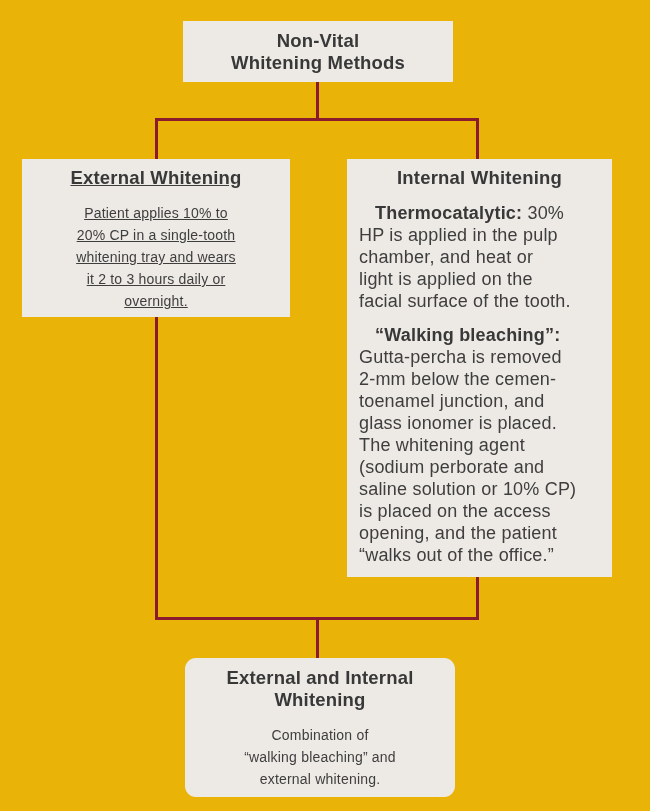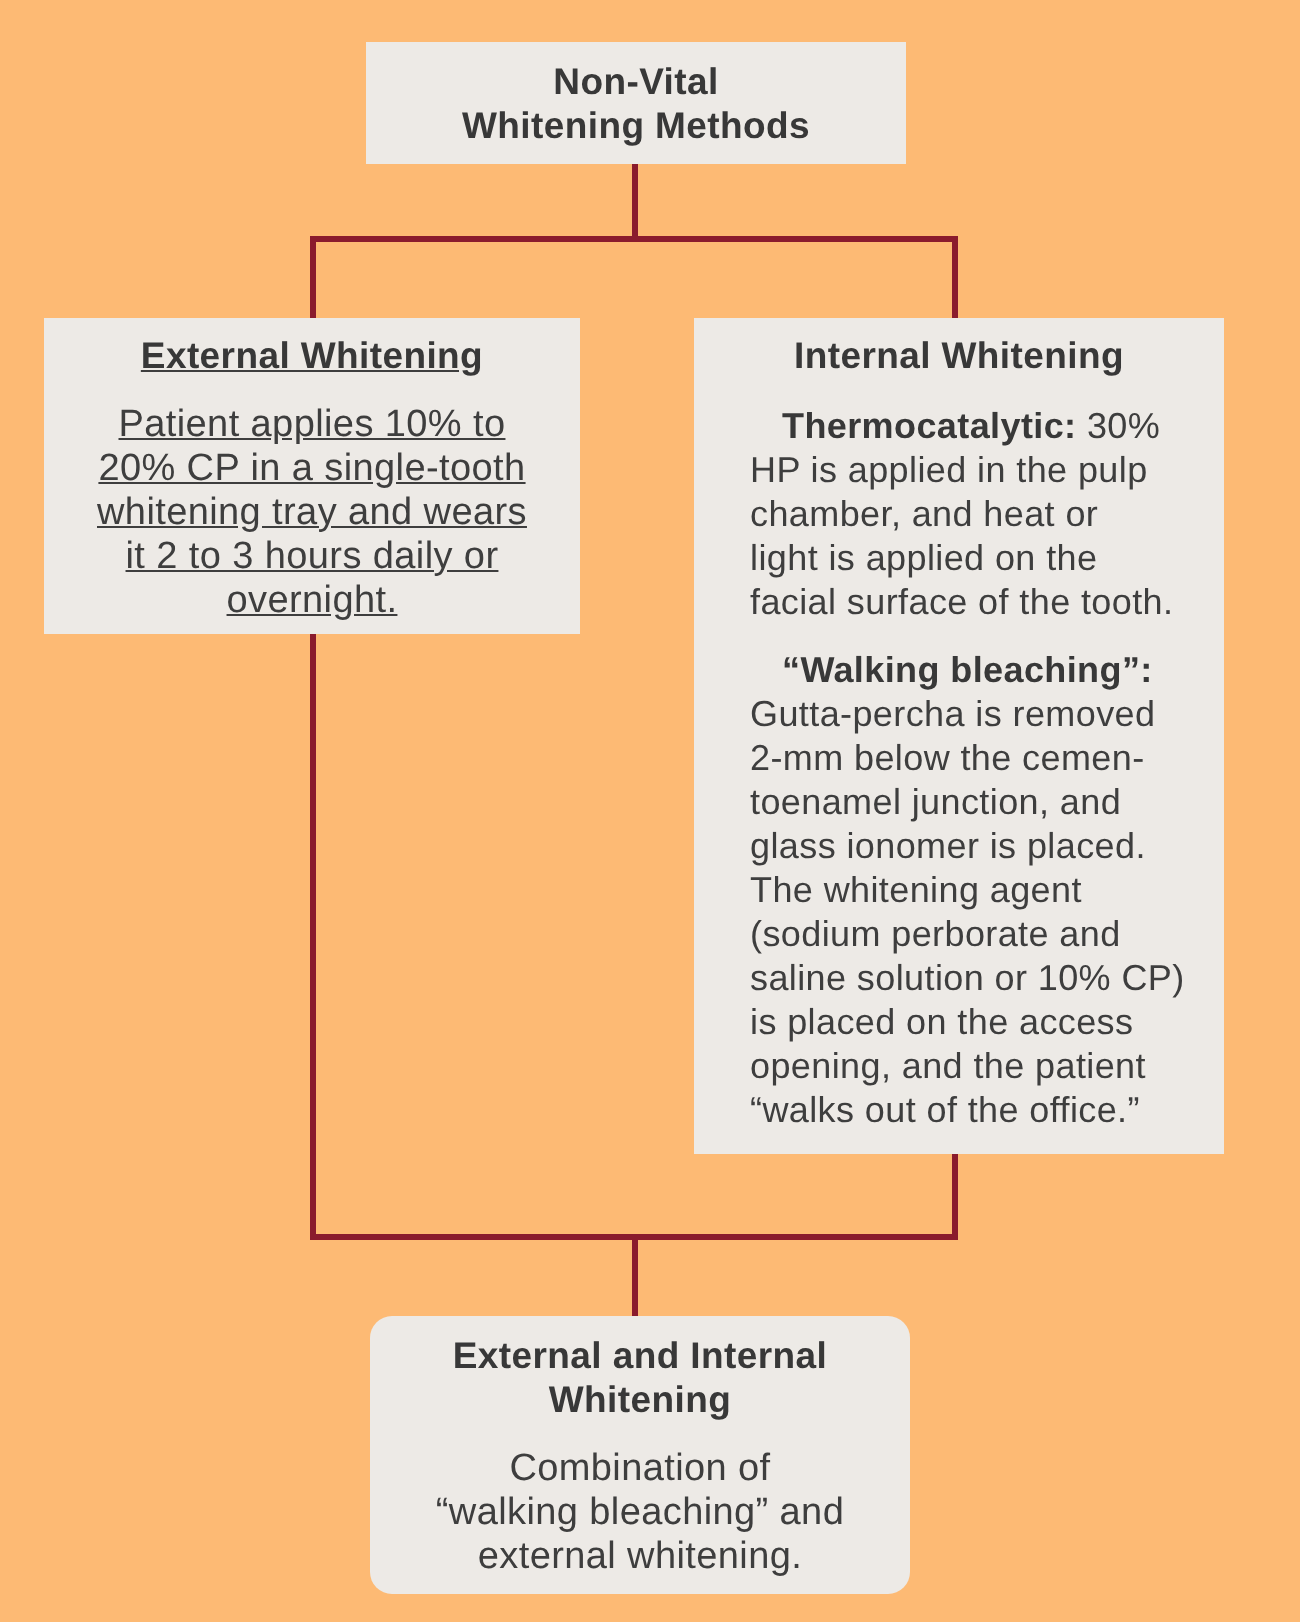--- a/index.html
+++ b/index.html
@@ -4,41 +4,41 @@
 <style>
   html, body {
     margin: 0;
     padding: 0;
     background: #ffffff;
   }
   .canvas {
     position: relative;
     width: 650px;
     height: 811px;
-    background: #fdba74;
+    background: #eab308;
     font-family: "Liberation Sans", sans-serif;
     color: #3e3e3e;
     overflow: hidden;
   }
   .box {
     position: absolute;
     background: #edeae6;
     box-sizing: border-box;
   }
   .node-title {
     font-weight: bold;
     font-size: 18.5px;
     line-height: 22px;
     letter-spacing: 0.2px;
     text-align: center;
     white-space: pre;
     color: #383838;
   }
   .node-body {
-    font-size: 19px;
+    font-size: 14px;
     line-height: 22px;
     letter-spacing: 0.2px;
     white-space: pre;
     color: #3e3e3e;
   }
   .center { text-align: center; }
   .para {
     margin: 0 0 12px 0;
     font-size: 18px;
     line-height: 22px;
@@ -49,21 +49,21 @@
   .para:last-child { margin-bottom: 0; }
   .lead { font-weight: bold; color: #383838; margin-left: 16px; }
   .line {
     position: absolute;
     background: #8a1b2d;
   }
   
   #top-box    { left: 183px; top: 21px;  width: 270px; height: 61px;
                 display: flex; align-items: center; justify-content: center; }
   #left-box   { left: 22px;  top: 159px; width: 268px; height: 158px; padding: 8px 10px; text-decoration: underline; }
-  #right-box  { left: 347px; top: 159px; width: 265px; height: 418px; padding: 8px 28px; }
+  #right-box  { left: 347px; top: 159px; width: 265px; height: 418px; padding: 8px 12px; }
   #bottom-box { left: 185px; top: 658px; width: 270px; height: 139px; padding: 9px 10px; border-radius: 11px; }
   #left-box .node-title,
   #right-box .node-title,
   #bottom-box .node-title { margin-bottom: 13px; }
   
   #c-top-v        { left: 316px; top: 82px;  width: 3px;   height: 39px; }
   #c-top-h        { left: 155px; top: 118px; width: 324px; height: 3px;  }
   #c-left-v-up    { left: 155px; top: 118px; width: 3px;   height: 41px; }
   #c-right-v-up   { left: 476px; top: 118px; width: 3px;   height: 41px; }
   #c-left-v-down  { left: 155px; top: 317px; width: 3px;   height: 303px;}

